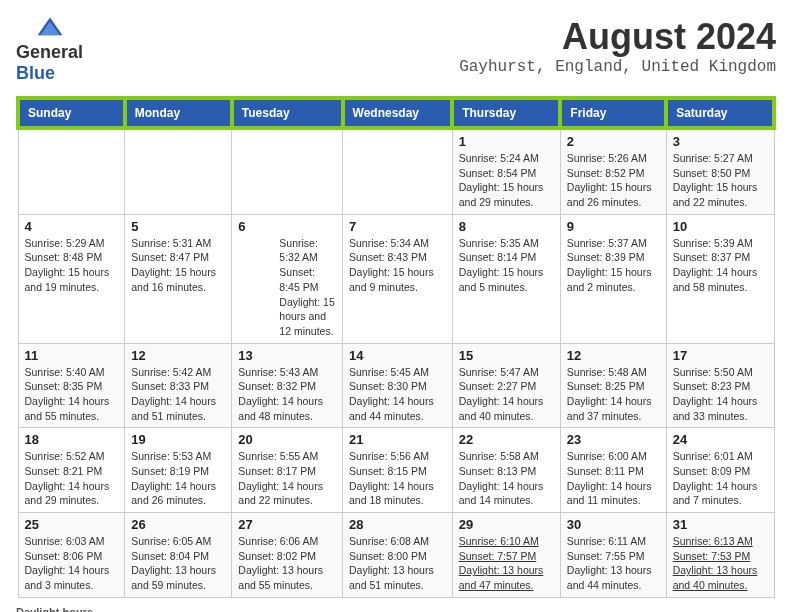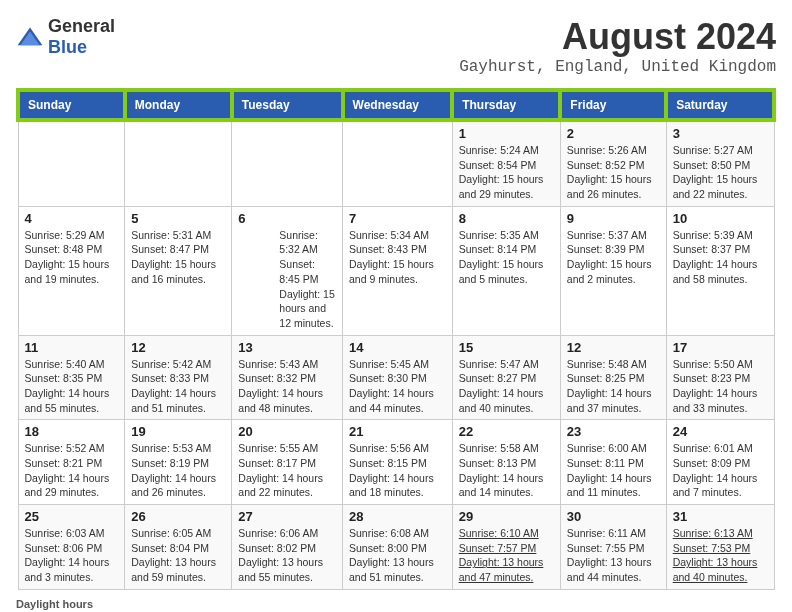--- a/index.html
+++ b/index.html
@@ -13,20 +13,21 @@
     .header {
       display: flex;
       align-items: flex-start;
       justify-content: space-between;
       margin-bottom: 12px;
     }
     .logo {
       display: flex;
       align-items: center;
       gap: 4px;
+      flex-direction: column;
     }
     .logo-icon {
       width: 28px;
       height: 22px;
     }
     .title-block {
       text-align: right;
     }
     .title-block h1 {
       font-size: 36px;
@@ -213,21 +214,21 @@
         </td>
         <td>
           <div class="day-number">14</div>
           <div class="day-info" style="white-space: pre-line;">Sunrise: 5:45 AM
 Sunset: 8:30 PM
 Daylight: 14 hours and 44 minutes.</div>
         </td>
         <td>
           <div class="day-number">15</div>
           <div class="day-info" style="white-space: pre-line;">Sunrise: 5:47 AM
-Sunset: 8:27 PM
+Sunset: 2:27 PM
 Daylight: 14 hours and 40 minutes.</div>
         </td>
         <td>
           <div class="day-number">12</div>
           <div class="day-info" style="white-space: pre-line;">Sunrise: 5:48 AM
 Sunset: 8:25 PM
 Daylight: 14 hours and 37 minutes.</div>
         </td>
         <td>
           <div class="day-number">17</div>

